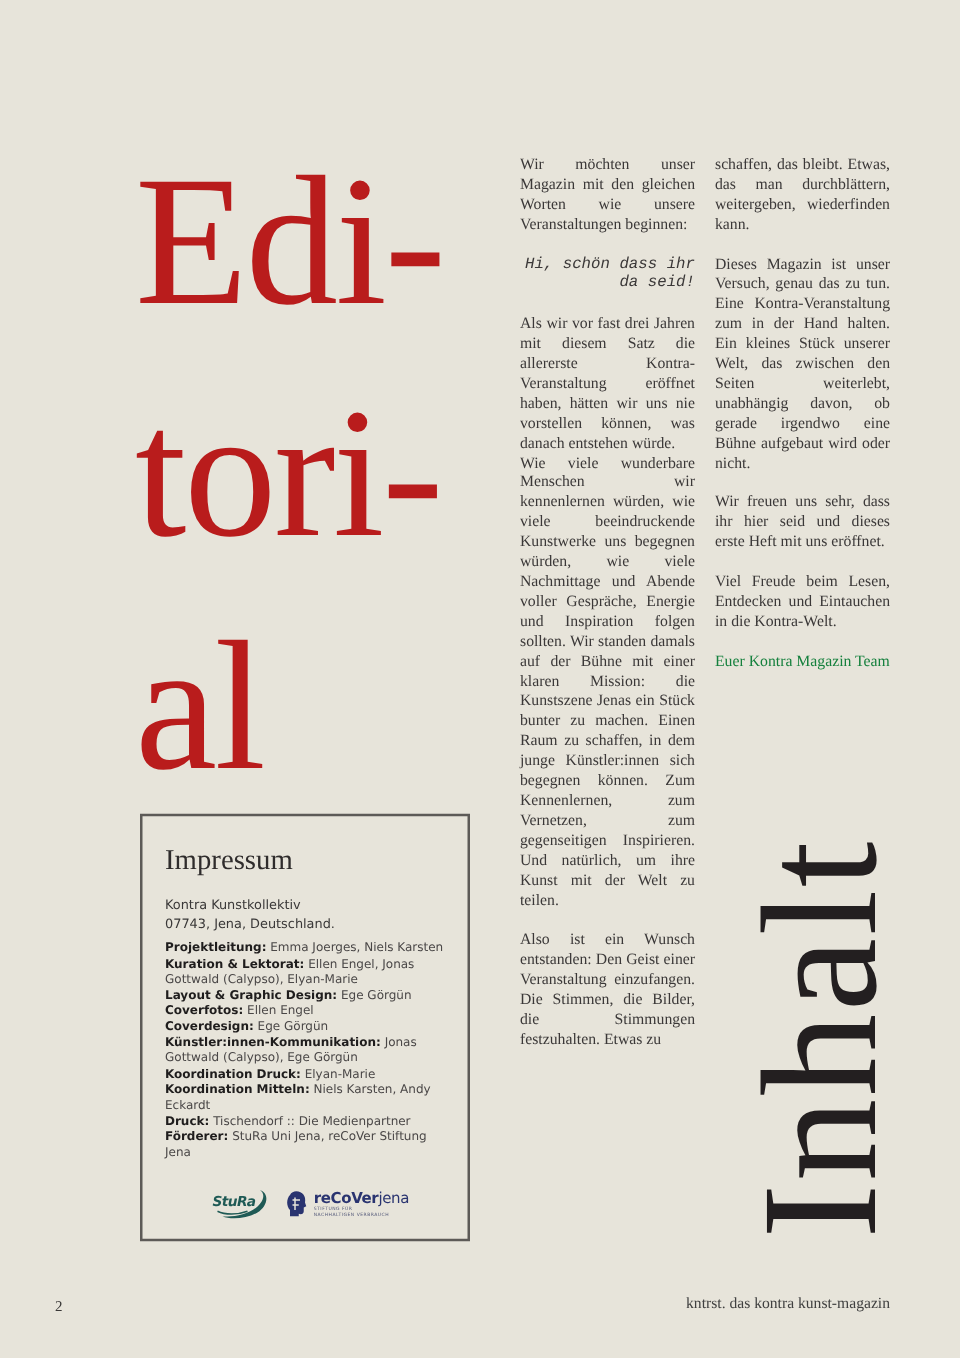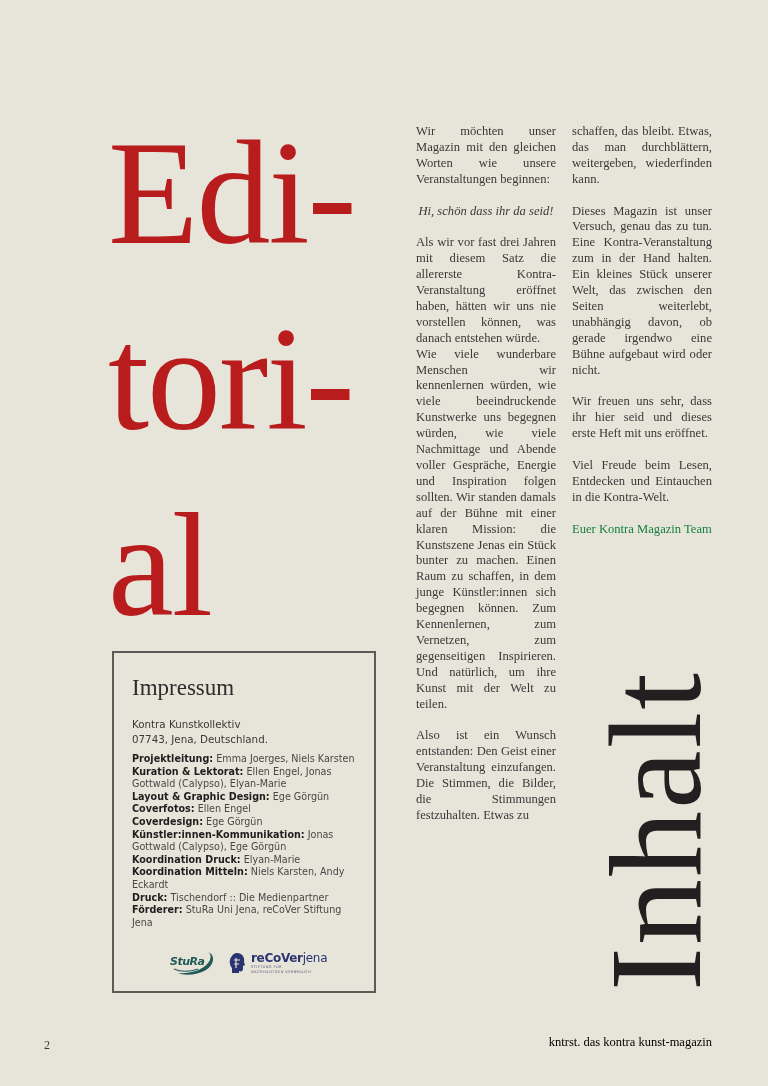--- a/index.html
+++ b/index.html
@@ -49,21 +49,21 @@
     hyphens: manual;
   }
   .col p {
     margin: 0 0 15.9px 0;
   }
   .col p.tight {
     margin-bottom: 0;
   }
   .col-1 { left: 416px; }
   .col-2 { left: 572px; }
-  .col p.italic { font-style: italic; text-align: center; }
+  .col p.italic { font-style: italic; text-align: right; font-family: Liberation Mono, monospace; }
   .col p.sign { font-weight: normal; color: #15803d; }
 
   
   .impressum {
     position: absolute;
     left: 112px;
     top: 651px;
     width: 260px;
     height: 338px;
     border: 2px solid #5d5a57;
@@ -174,21 +174,21 @@
     font-family: "Liberation Serif", serif;
     font-size: 12px;
     color: #3a3838;
   }
   .running-footer {
     position: absolute;
     right: 56px;
     top: 1035px;
     font-family: "Liberation Serif", serif;
     font-size: 12.5px;
-    color: #000000;
+    color: #404040;
   }
 </style>
 </head>
 <body>
 
 <div class="page">
 
   <h1 class="big-title">
     <span class="line">Edi-</span>
     <span class="line">tori-</span>

